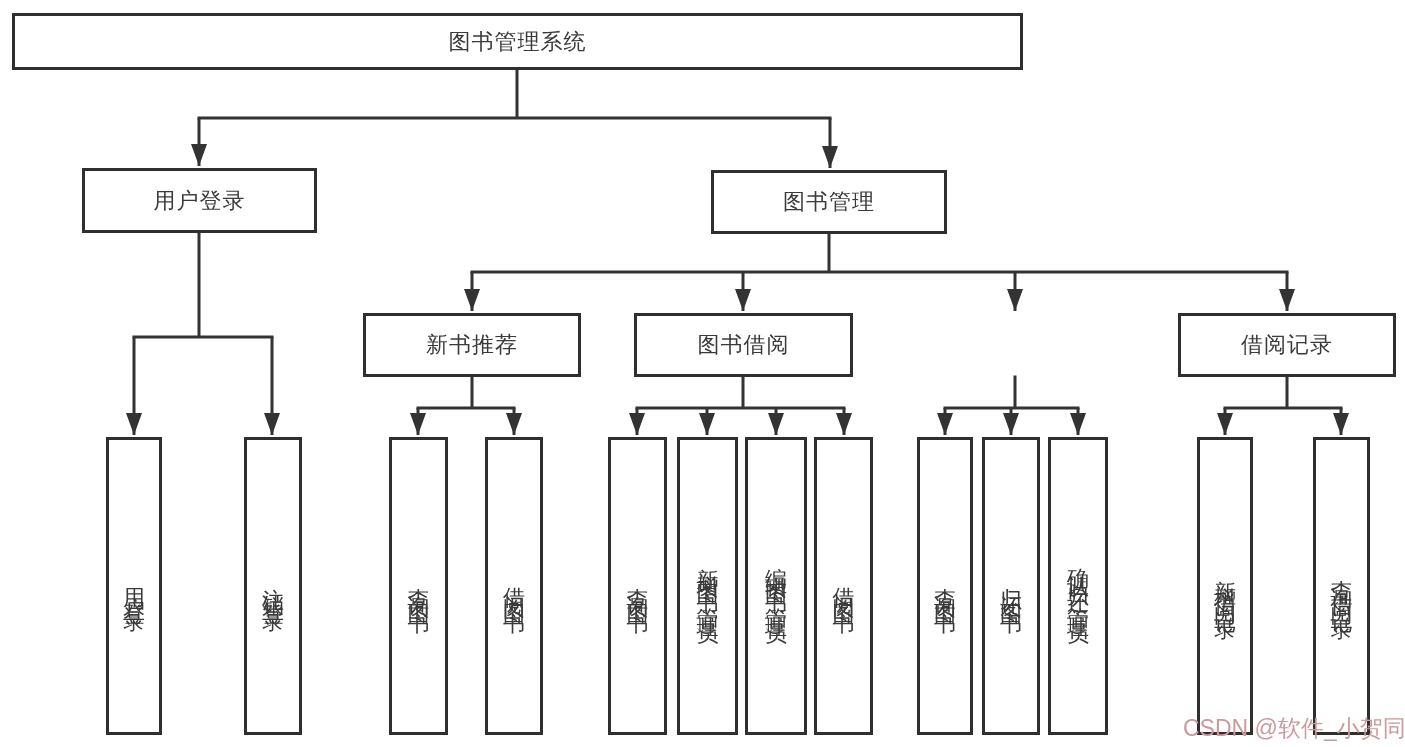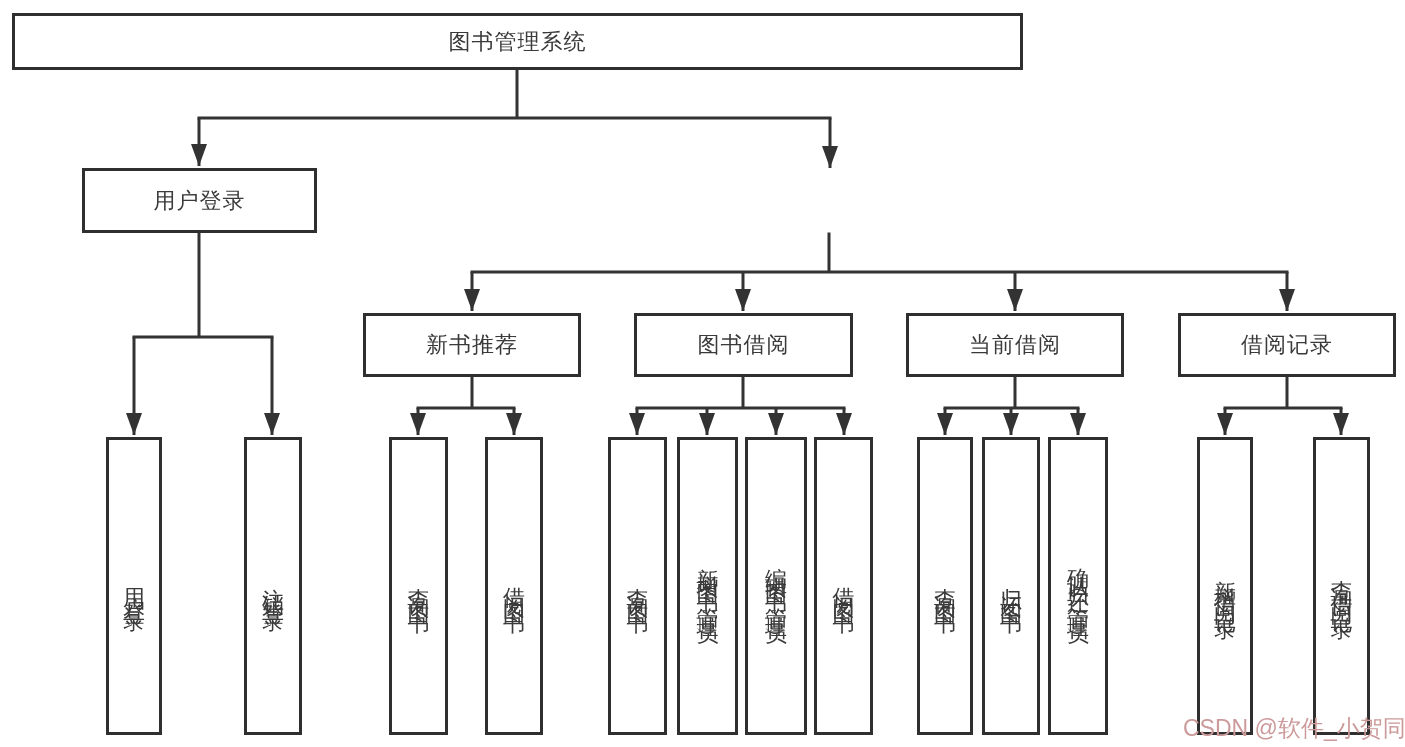--- a/index.html
+++ b/index.html
@@ -103,29 +103,29 @@
     </g>
   </svg>
 
   <div class="node" style="left:12px; top:13px; width:1011px; height:57px;">
     <span>图书管理系统</span>
   </div>
 
   <div class="node" style="left:82px; top:168px; width:235px; height:65px;">
     <span>用户登录</span>
   </div>
+  <div class="node" style="left:711px; top:170px; width:236px; height:64px;">
+    <span>图书管理</span>
+  </div>
 
   <div class="node" style="left:634px; top:313px; width:219px; height:64px;">
     <span>图书借阅</span>
   </div>
   <div class="node" style="left:363px; top:313px; width:218px; height:64px;">
     <span>新书推荐</span>
-  </div>
-  <div class="node" style="left:906px; top:313px; width:218px; height:64px;">
-    <span>当前借阅</span>
   </div>
   <div class="node" style="left:1178px; top:313px; width:218px; height:64px;">
     <span>借阅记录</span>
   </div>
 
   <div class="leaf" style="left:106px; width:56px;">
     <span>用户登录</span>
   </div>
   <div class="leaf" style="left:244px; width:58px;">
     <span>注销登录</span>

